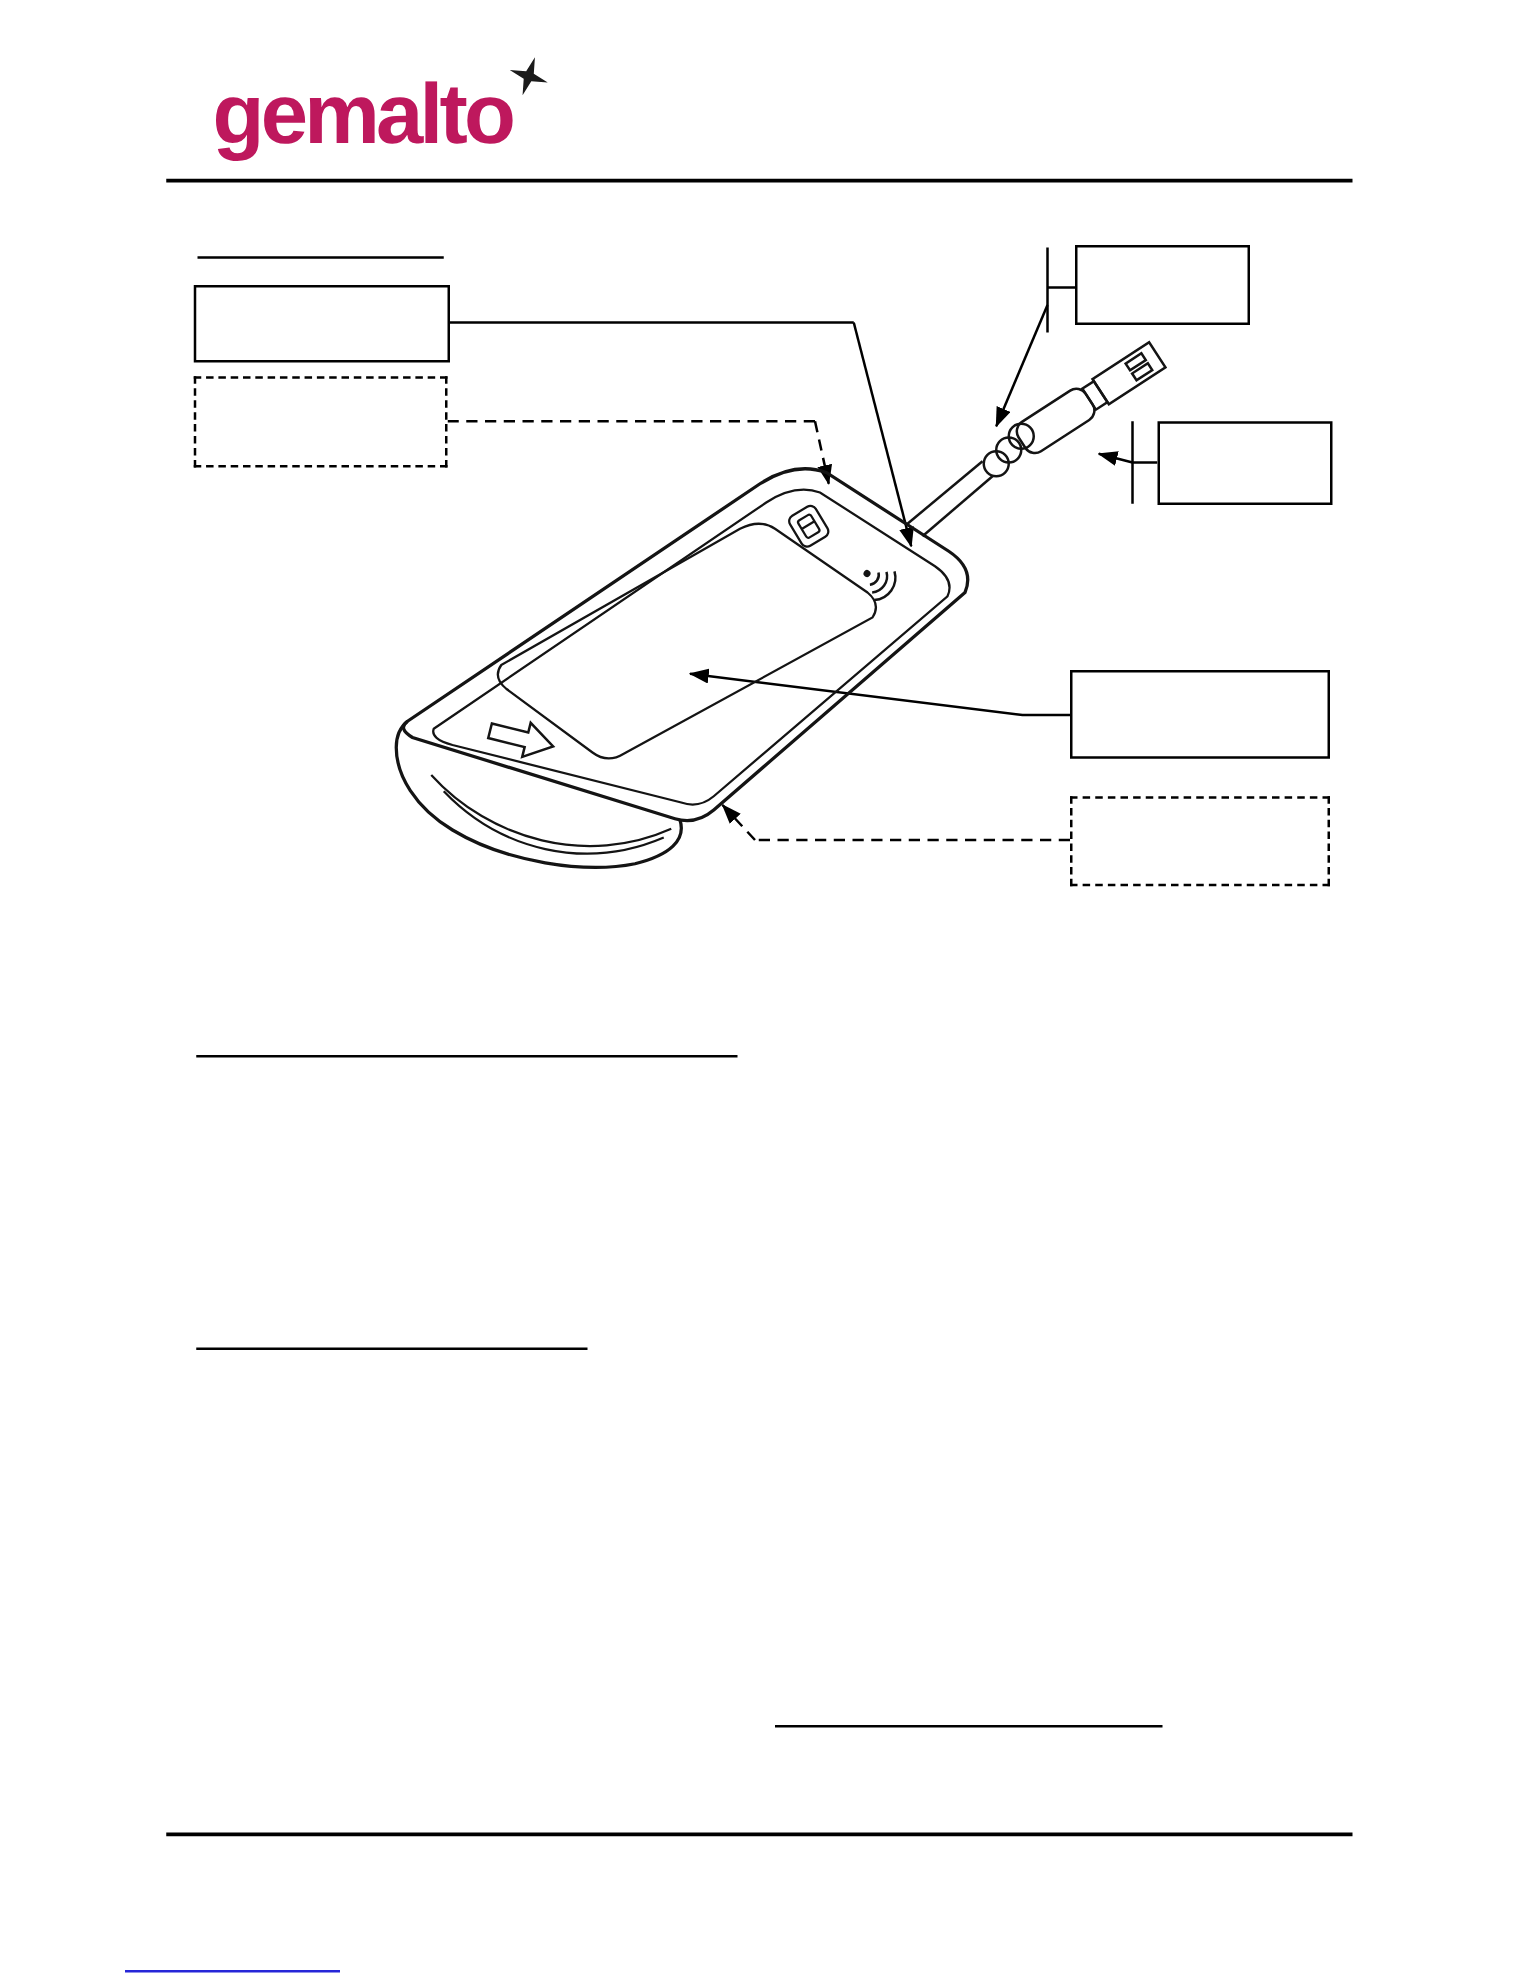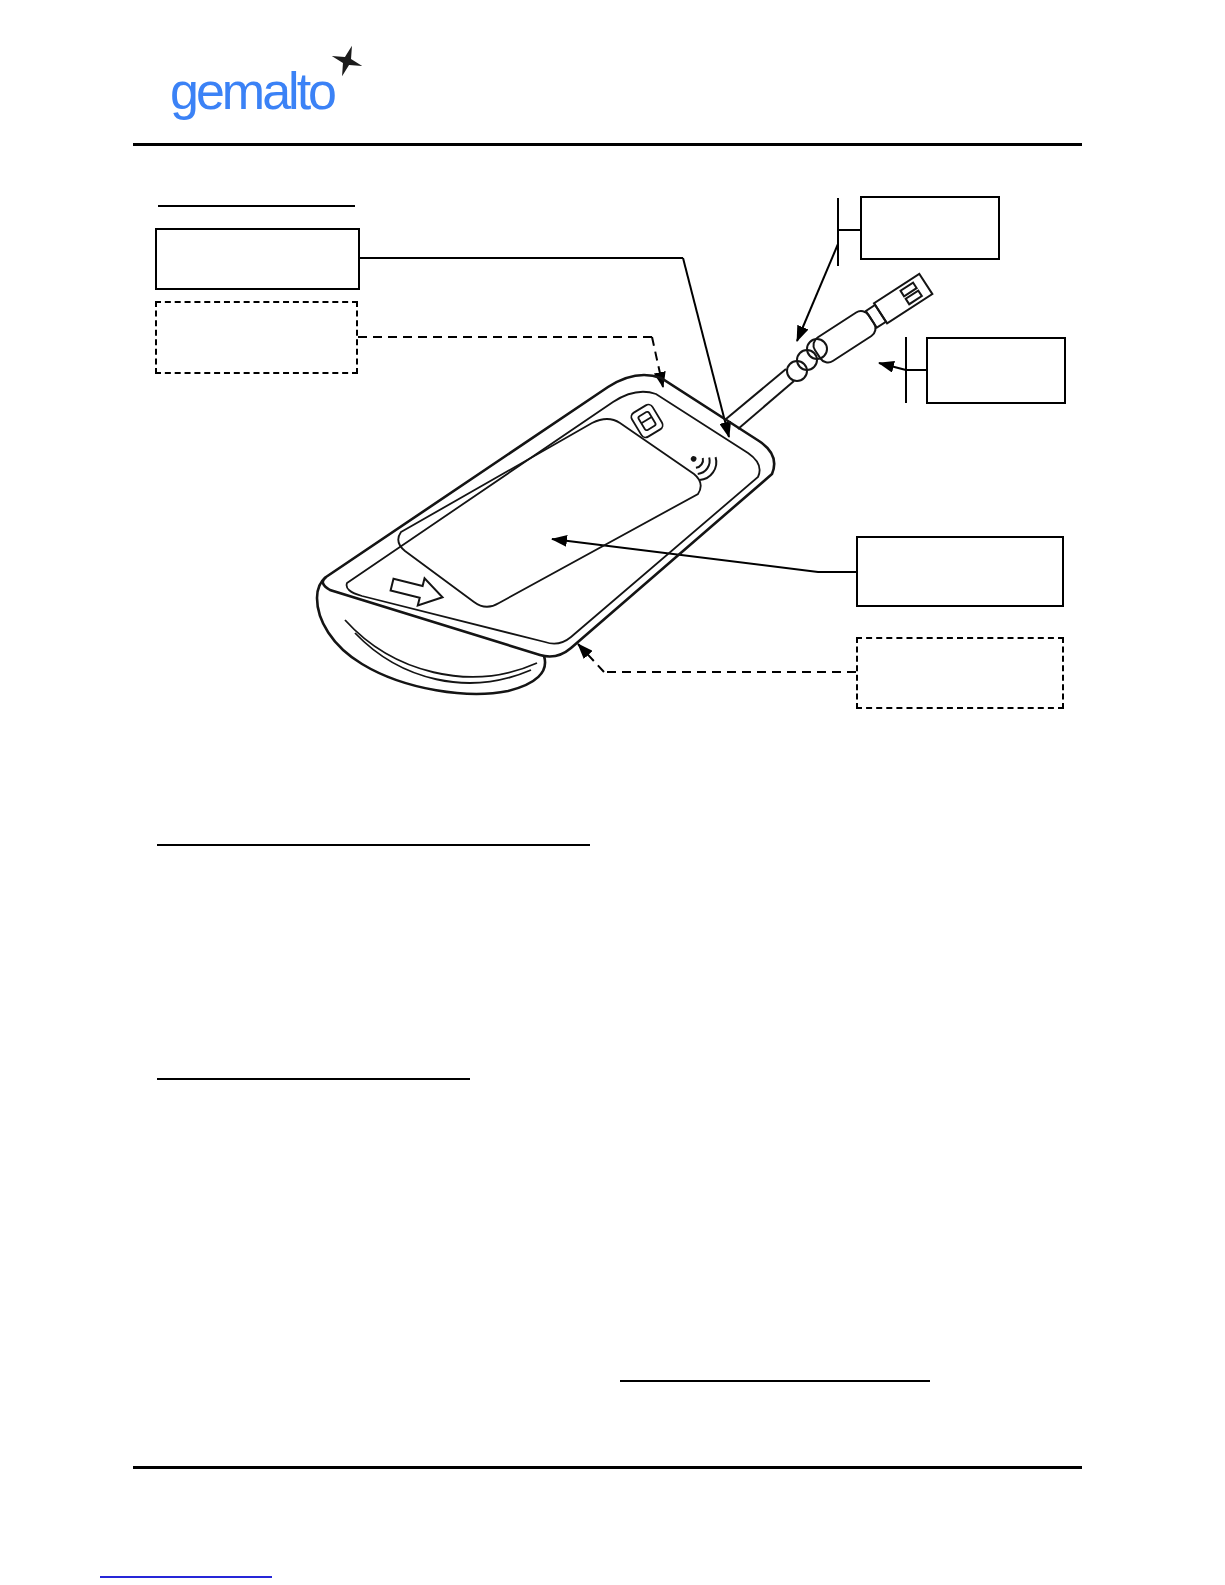--- a/index.html
+++ b/index.html
@@ -5,21 +5,21 @@
   * { margin:0; padding:0; box-sizing:border-box; }
   html,body { background:#ffffff; }
   body { font-family:"Liberation Sans", sans-serif; }
   .page {
     position:relative; width:1225px; height:1585px;
     background:#ffffff; overflow:hidden;
   }
   
   .logo { position:absolute; left:170px; top:48px; height:86px; }
   .logo-text {
-    font-size:52px; font-weight:400; color:#3b82f6;
+    font-size:68px; font-weight:700; color:#be185d;
     letter-spacing:-3px; line-height:86px;
   }
   .logo-star { position:absolute; right:-30px; top:-4px; }
   .rule { position:absolute; background:#000; }
   .header-rule { left:133px; top:143px; width:949px; height:3px; }
   .footer-rule { left:133px; top:1466px; width:949px; height:3px; }
 
   
   .callout {
     position:absolute; border:2px solid #000; background:#ffffff;

